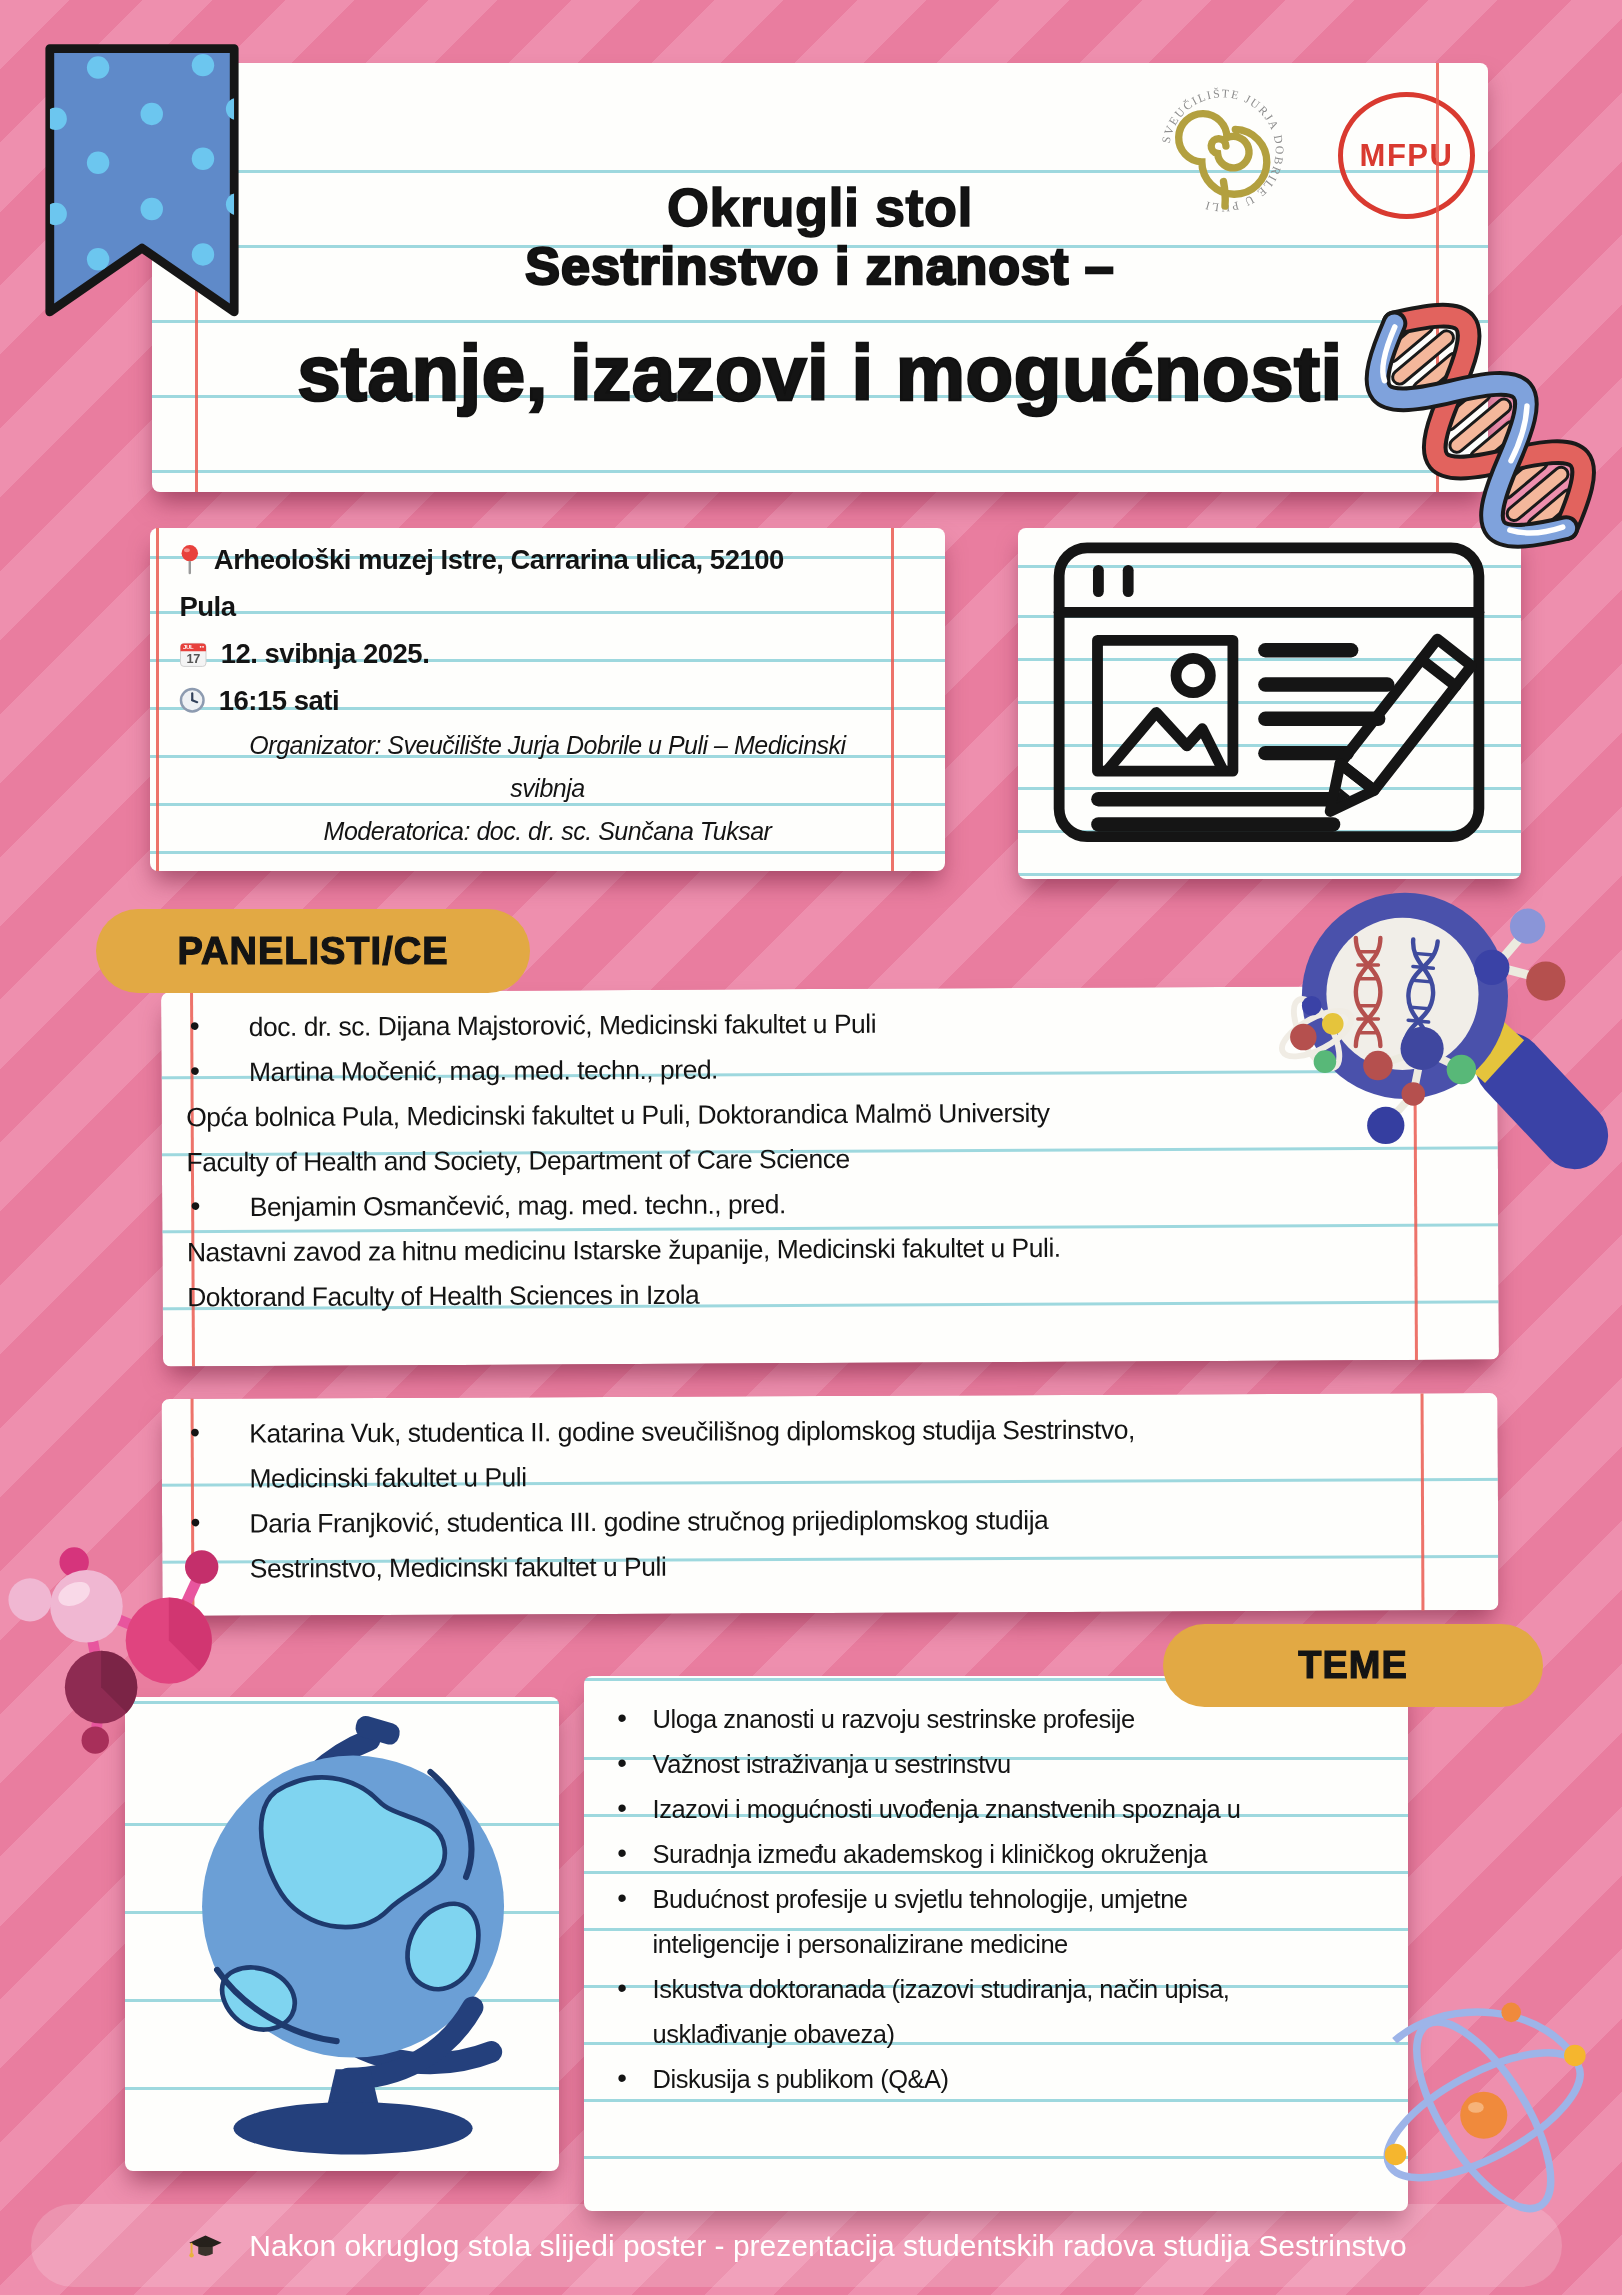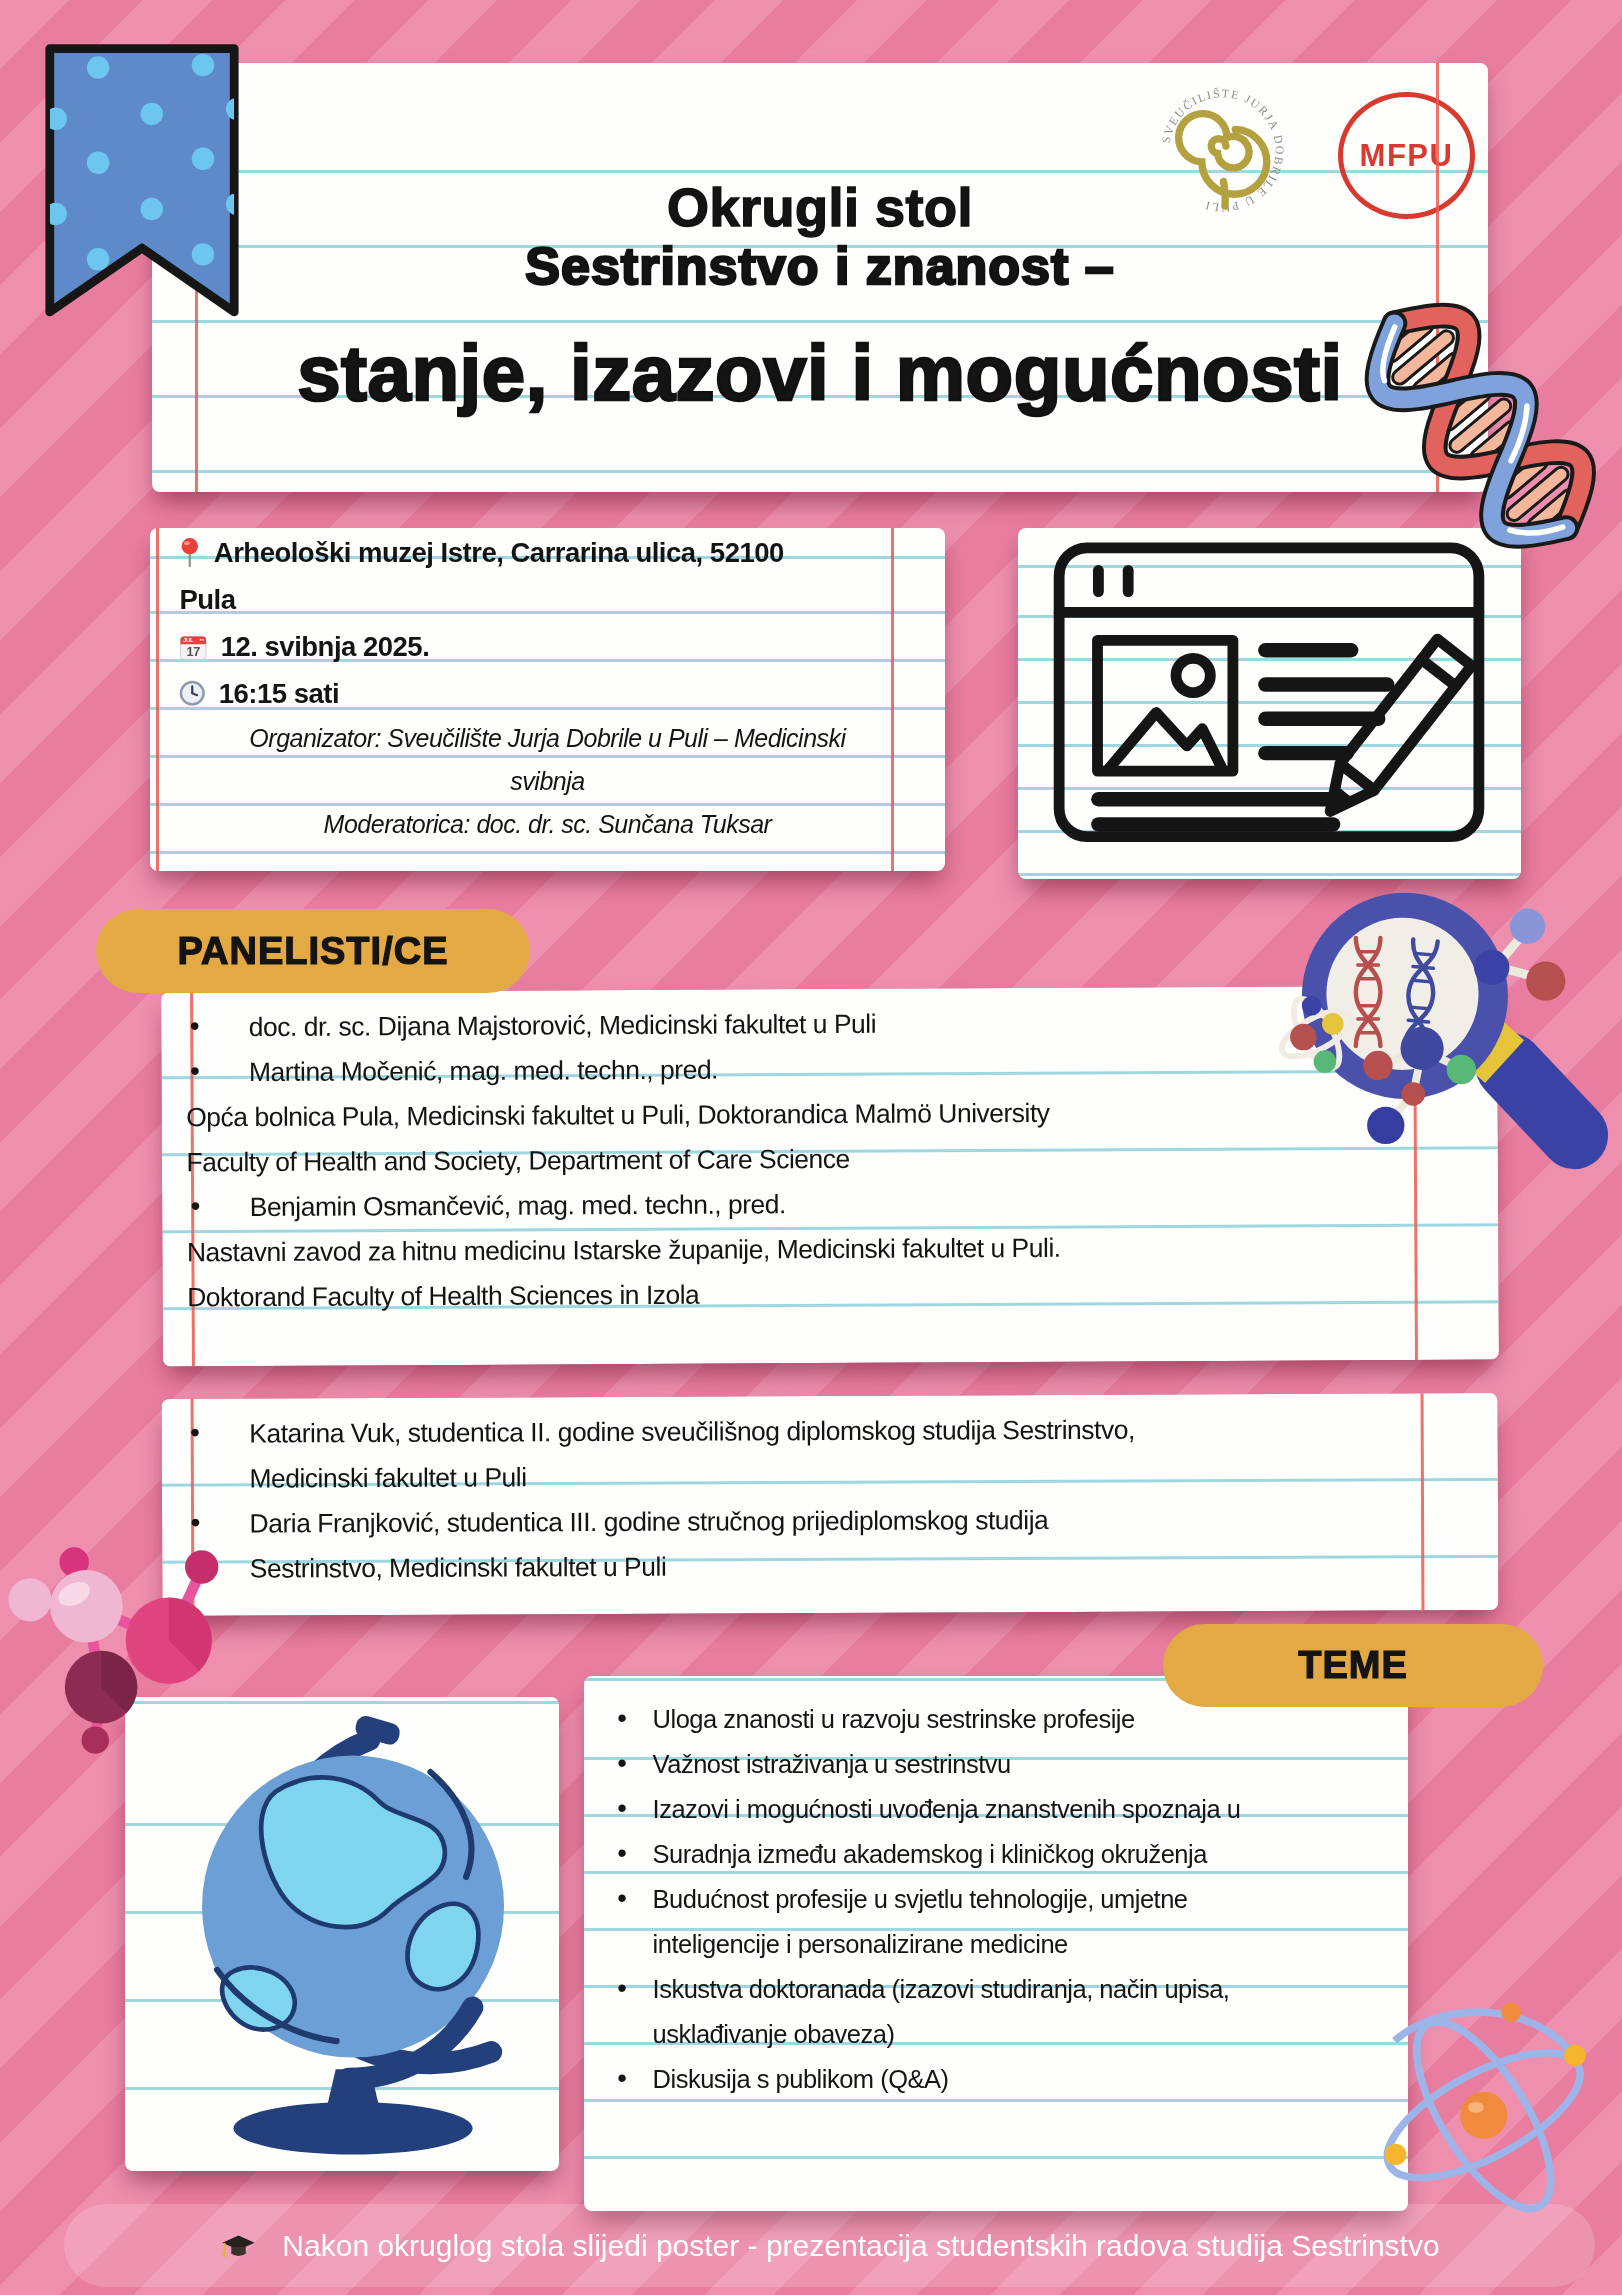--- a/index.html
+++ b/index.html
@@ -38,21 +38,21 @@
   .title2{position:absolute;left:0;right:0;top:265px;text-align:center;
     font-weight:bold;font-size:78px;letter-spacing:0.5px;-webkit-text-stroke:2.5px #111;}
 
   .logo-uni{position:absolute;left:1007px;top:23.6px;width:127px;height:127px;}
   .logo-mfpu{position:absolute;left:1186px;top:29.4px;width:127px;height:117px;border:5.4px solid #d93a30;
     border-radius:50%;display:flex;align-items:center;justify-content:center;
     color:#d93a30;font-weight:bold;font-size:31px;letter-spacing:1.5px;}
   .circ-text{font-family:"Liberation Serif",serif;font-size:24px;letter-spacing:3.5px;fill:#8e8e8e;}
 
   
-  .card-info{left:150px;top:528px;width:795px;height:343px;--rp:48px;--ro:38px;--ml:5.9px;--mr:51px;padding-top:1px;box-sizing:border-box;}
+  .card-info{left:150px;top:528px;width:795px;height:343px;--rp:48px;--ro:38px;--ml:5.9px;--mr:51px;padding-top:8px;box-sizing:border-box;}
   .irow{position:relative;display:flex;align-items:center;gap:12.8px;padding-left:29.4px;padding-right:29.4px;}
   .irow.b{height:47px;font-size:27.5px;font-weight:bold;letter-spacing:-0.5px;}
   .irow.i{height:43px;font-size:25px;font-style:italic;font-weight:normal;justify-content:center;letter-spacing:-0.5px;}
   .irow svg{flex:0 0 auto;}
 
   
   .badge{position:absolute;background:#e2a944;border-radius:490px;z-index:6;
     display:flex;align-items:center;justify-content:center;
     font-weight:bold;font-size:38px;color:#141414;letter-spacing:1px;-webkit-text-stroke:1.2px #141414;}
   .badge-panelists{left:96px;top:909px;width:434px;height:84px;}
@@ -77,21 +77,21 @@
 
   
   .deco{position:absolute;overflow:visible;}
   .bookmark{left:42px;top:40px;width:200px;height:282px;z-index:7;}
   .dna{left:1353px;top:286px;width:261px;height:287px;z-index:5;}
   .mag{left:1260px;top:884px;width:361px;height:292px;z-index:5;}
   .mol{left:-7.4px;top:1540px;width:231px;height:233px;z-index:6;}
   .atom{left:1365px;top:1982px;width:238px;height:267px;z-index:6;}
 
   
-  .banner{position:absolute;left:64px;top:2204px;width:1531px;height:83px;border-radius:47px;
+  .banner{position:absolute;left:31px;top:2204px;width:1531px;height:83px;border-radius:47px;
     background:rgba(255,255,255,.17);z-index:3;
     display:flex;align-items:center;justify-content:center;gap:24px;
     color:#ffffff;font-size:30px;letter-spacing:0;}
   .banner svg{flex:0 0 auto;}
 
   .paper, .badge, .banner, .deco, .kicker,.title1,.title2{box-sizing:border-box;}
 </style>
 </head>
 <body>
 

